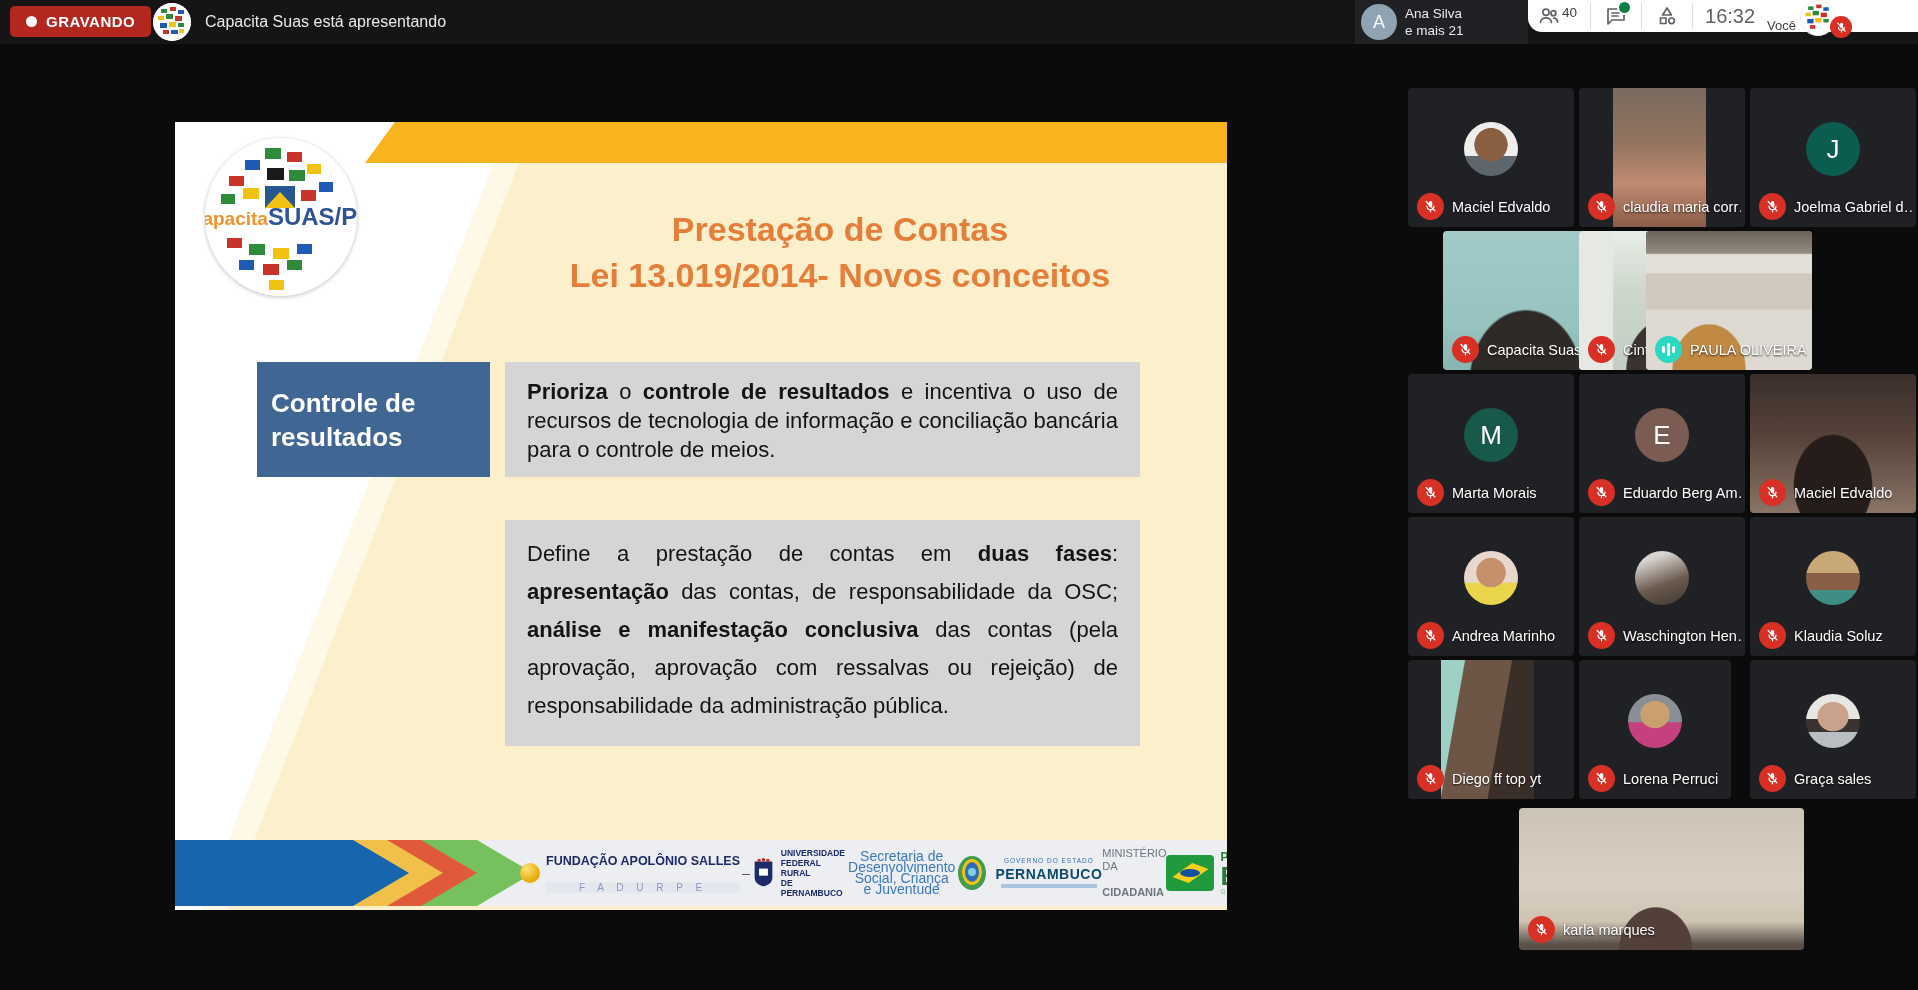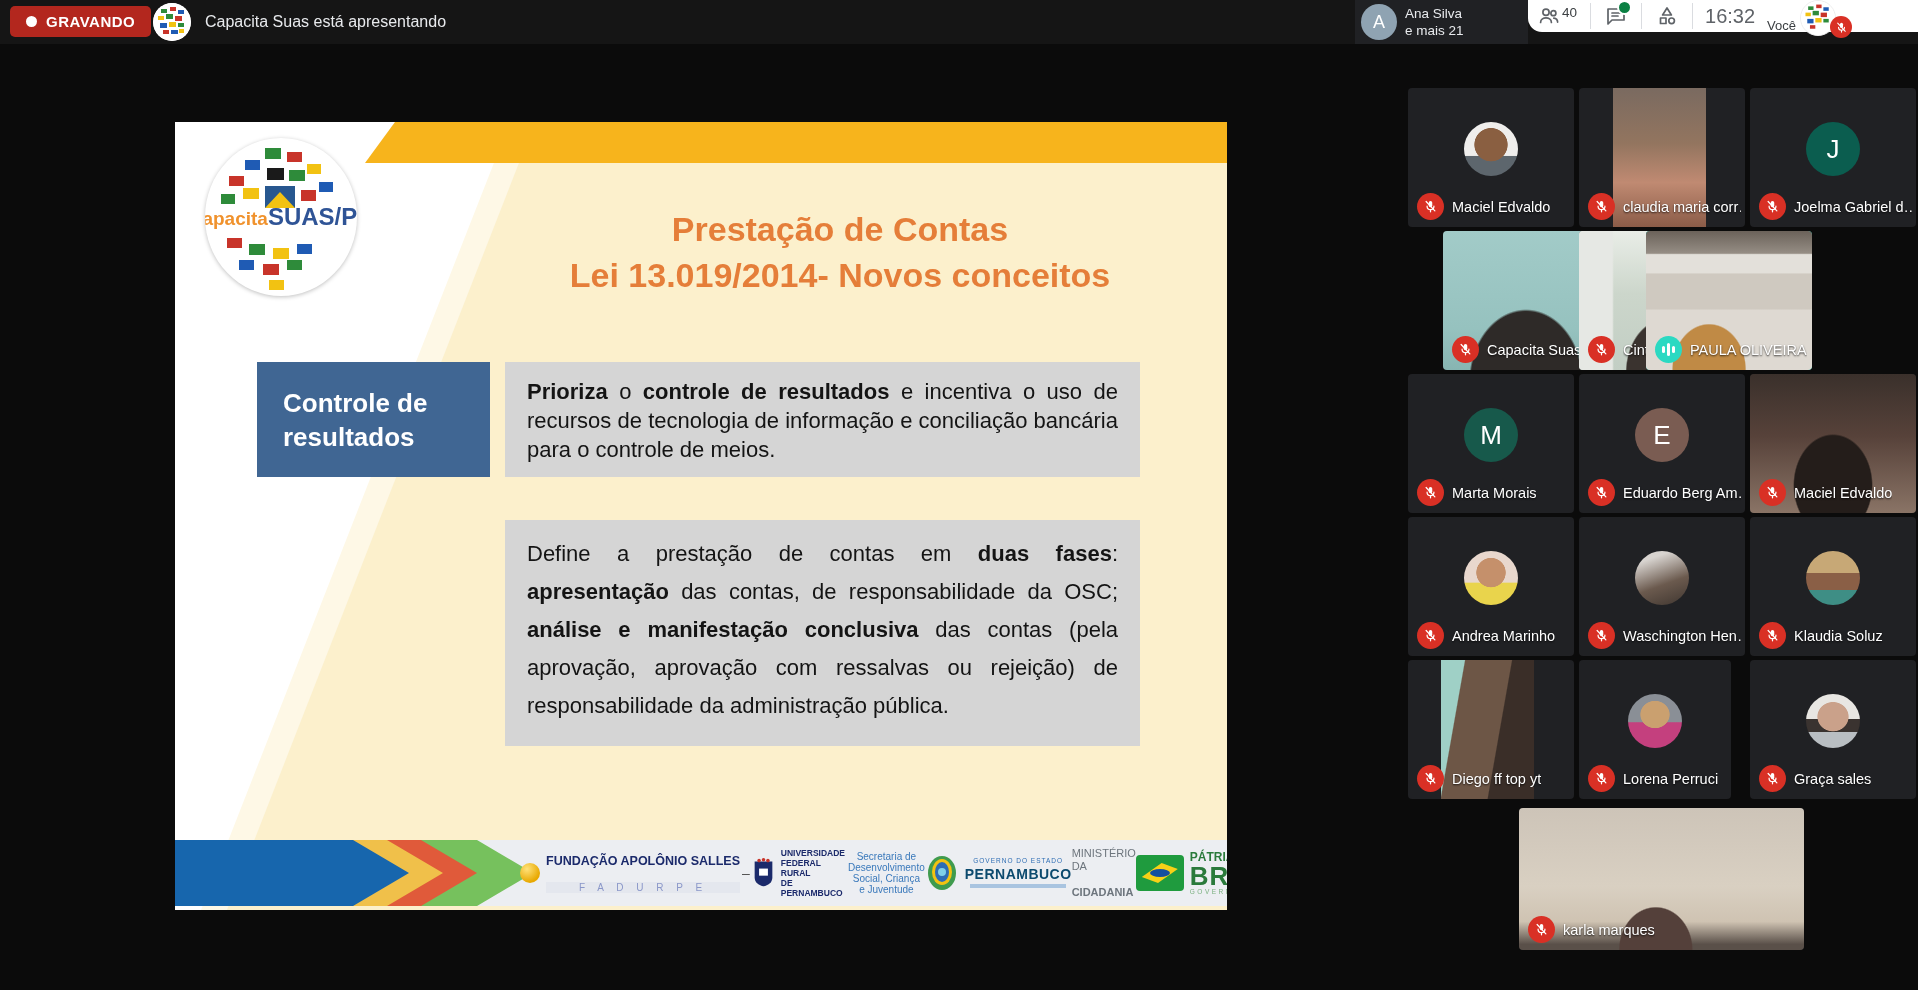--- a/index.html
+++ b/index.html
@@ -46,21 +46,21 @@
     clip-path:polygon(30px 0,100% 0,100% 100%,0 100%);}
   .logo{position:absolute;left:30px;top:16px;width:152px;height:158px;border-radius:50%;
     background:#fff;box-shadow:0 1px 4px rgba(0,0,0,.25);display:flex;align-items:center;justify-content:center;overflow:hidden;}
   .logo-inner{text-align:center;line-height:1;white-space:nowrap;}
   .logo-t1{color:#f0922d;font-weight:bold;font-size:19px;}
   .logo-t2{color:#2f5496;font-weight:bold;font-size:24px;}
   .slide-title{position:absolute;left:320px;top:84px;width:690px;text-align:center;
     color:var(--slide-title-orange,#e57e39);font-weight:bold;font-size:34px;line-height:46px;}
   .hd-box{position:absolute;left:82px;width:233px;background:var(--heading-box-blue,#406693);
     color:#fff;font-weight:bold;font-size:26px;line-height:34px;display:flex;flex-direction:column;
-    justify-content:center;padding-left:26px;box-sizing:border-box;white-space:pre-line;}
+    justify-content:center;padding-left:14px;box-sizing:border-box;white-space:pre-line;}
   .bd-box{position:absolute;left:330px;width:635px;background:#d5d5d5;color:#141414;
     font-size:22px;text-align:justify;padding:15px 22px;box-sizing:border-box;}
   .row1-hd{top:240px;height:115px;}
   .row1-bd{top:240px;height:115px;line-height:29px;}
   .row2-hd{top:398px;height:230px;}
   .row2-bd{top:398px;height:226px;line-height:38px;}
   .bd-box b{font-weight:bold;}
   
   .sfoot{position:absolute;left:0;bottom:4px;width:1052px;height:66px;background:#eceef2;}
   .chev{position:absolute;top:0;height:66px;}
@@ -70,21 +70,21 @@
   .c-red{left:212px;background:#e05a3a;clip-path:polygon(0 0,56px 0,112px 33px,56px 66px,0 66px,56px 33px);}
   .c-green{left:246px;background:#76c15d;clip-path:polygon(0 0,56px 0,112px 33px,56px 66px,0 66px,56px 33px);}
   .logos{position:absolute;left:345px;right:8px;top:0;height:66px;display:flex;align-items:center;
     justify-content:space-between;}
   .lg{display:flex;align-items:center;gap:6px;}
   .fad-ball{width:20px;height:20px;border-radius:50%;background:radial-gradient(circle at 35% 30%,#ffe27a,#e8a800 70%);flex:none;}
   .fad-t1{color:#1b2a6b;font-weight:bold;font-size:12.5px;white-space:nowrap;}
   .fad-t2{color:#8a97c9;font-size:10px;letter-spacing:5px;background:#e4e7ee;text-align:center;margin-top:14px;}
   .dash{color:#555;font-size:14px;margin:0 2px;}
   .ufrpe-txt{color:#1b2a6b;font-weight:bold;font-size:8.5px;line-height:10px;white-space:pre-line;}
-  .secret-txt{color:#3a79bb;font-size:10px;line-height:11px;text-align:center;white-space:pre-line;}
+  .secret-txt{color:#3a79bb;font-size:14px;line-height:11px;text-align:center;white-space:pre-line;}
   .pe-col{text-align:center;line-height:1;}
   .pe-small{color:#2e6db4;font-size:6.5px;letter-spacing:1px;}
   .pe-name{color:#0c4a6e;font-weight:bold;font-size:14px;letter-spacing:.5px;margin-top:2px;}
   .pe-bar{height:4px;width:90%;margin:3px auto 0;background:#a9c4e0;}
   .min-txt{color:#6d757d;font-size:11px;line-height:13px;text-align:left;white-space:pre-line;}
   .min-txt .b2{font-weight:bold;}
   .br-flag{width:48px;height:36px;border-radius:4px;background:#1f9b3e;position:relative;overflow:hidden;flex:none;}
   .br-flag:before{content:"";position:absolute;left:6px;top:8px;width:36px;height:20px;background:#f7d117;
     clip-path:polygon(0 70%,55% 0,100% 30%,45% 100%);}
   .br-flag:after{content:"";position:absolute;left:14px;top:14px;width:20px;height:8px;background:#1450a0;border-radius:50%;}

